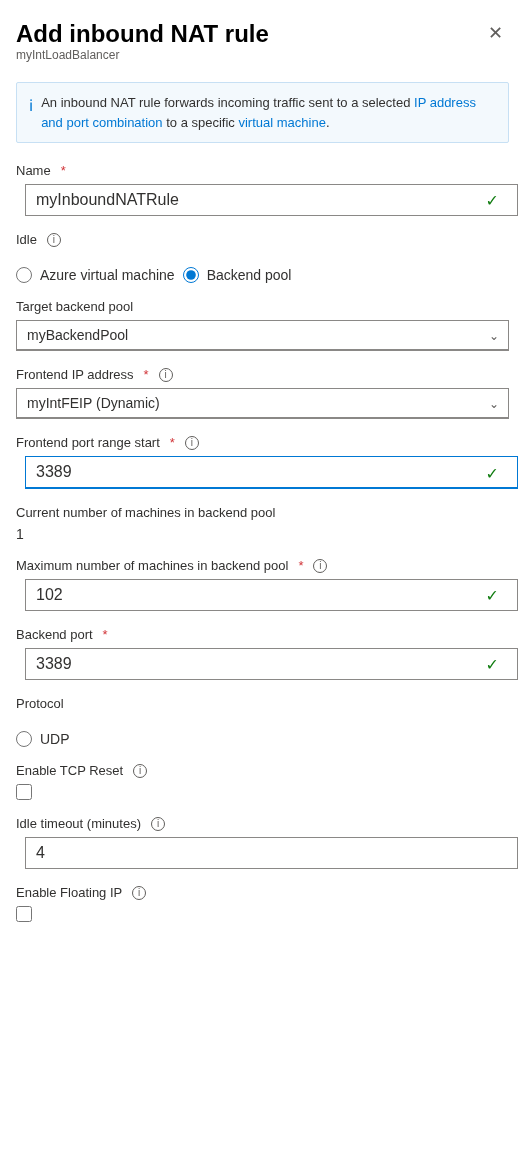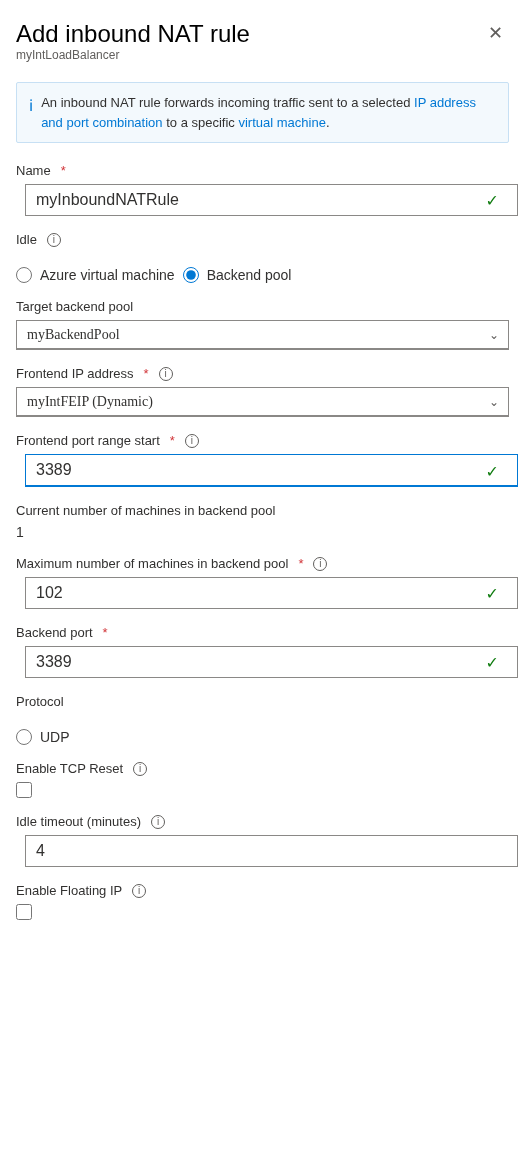--- a/index.html
+++ b/index.html
@@ -13,21 +13,21 @@
       padding: 20px 16px 40px 16px;
     }
     .header {
       display: flex;
       justify-content: space-between;
       align-items: flex-start;
       margin-bottom: 4px;
     }
     .title {
       font-size: 24px;
-      font-weight: 400;
+      font-weight: 700;
       color: #000;
     }
     .close-btn {
       background: none;
       border: none;
       font-size: 18px;
       cursor: pointer;
       color: #605e5c;
       padding: 2px 6px;
     }
@@ -118,21 +118,20 @@
       width: 100%;
       border: 1px solid #8a8886;
       border-bottom: 2px solid #8a8886;
       padding: 6px 10px;
       font-size: 14px;
       color: #323130;
       appearance: none;
       background: #fff;
       cursor: pointer;
       outline: none;
-      font-family: Liberation Serif, serif;
     }
     .dropdown-arrow {
       position: absolute;
       right: 10px;
       top: 50%;
       transform: translateY(-50%);
       color: #605e5c;
       pointer-events: none;
       font-size: 12px;
     }

